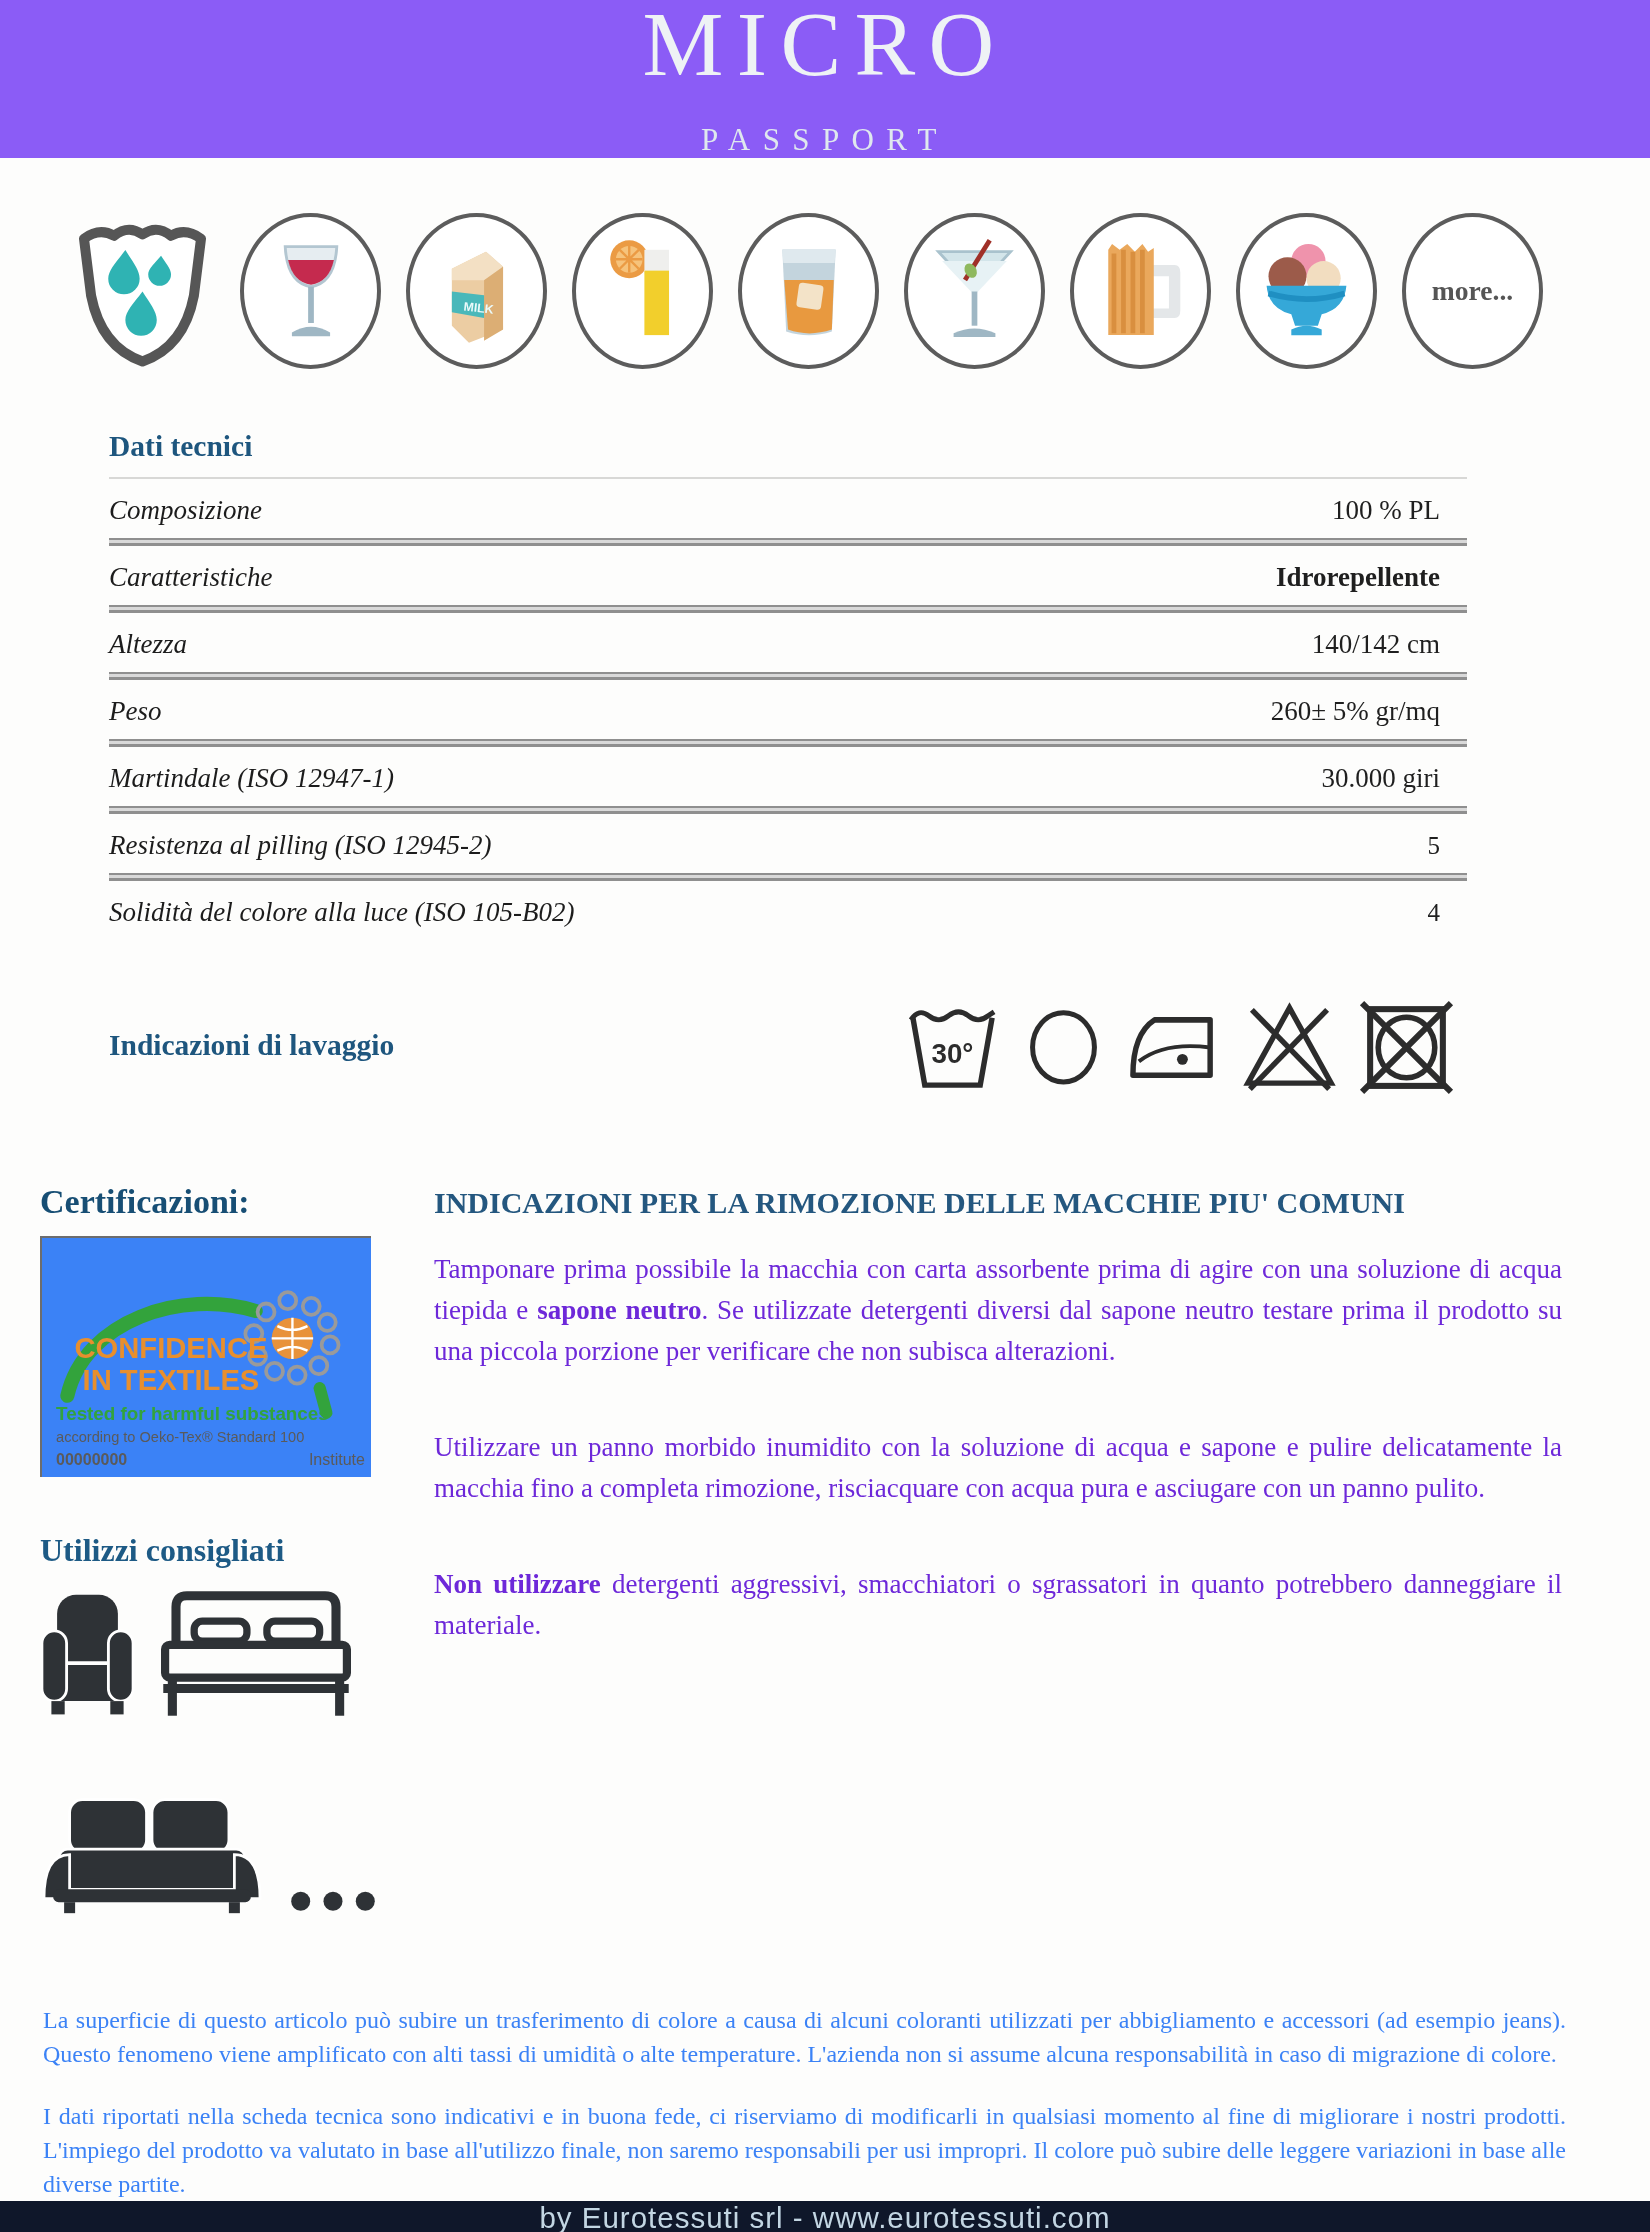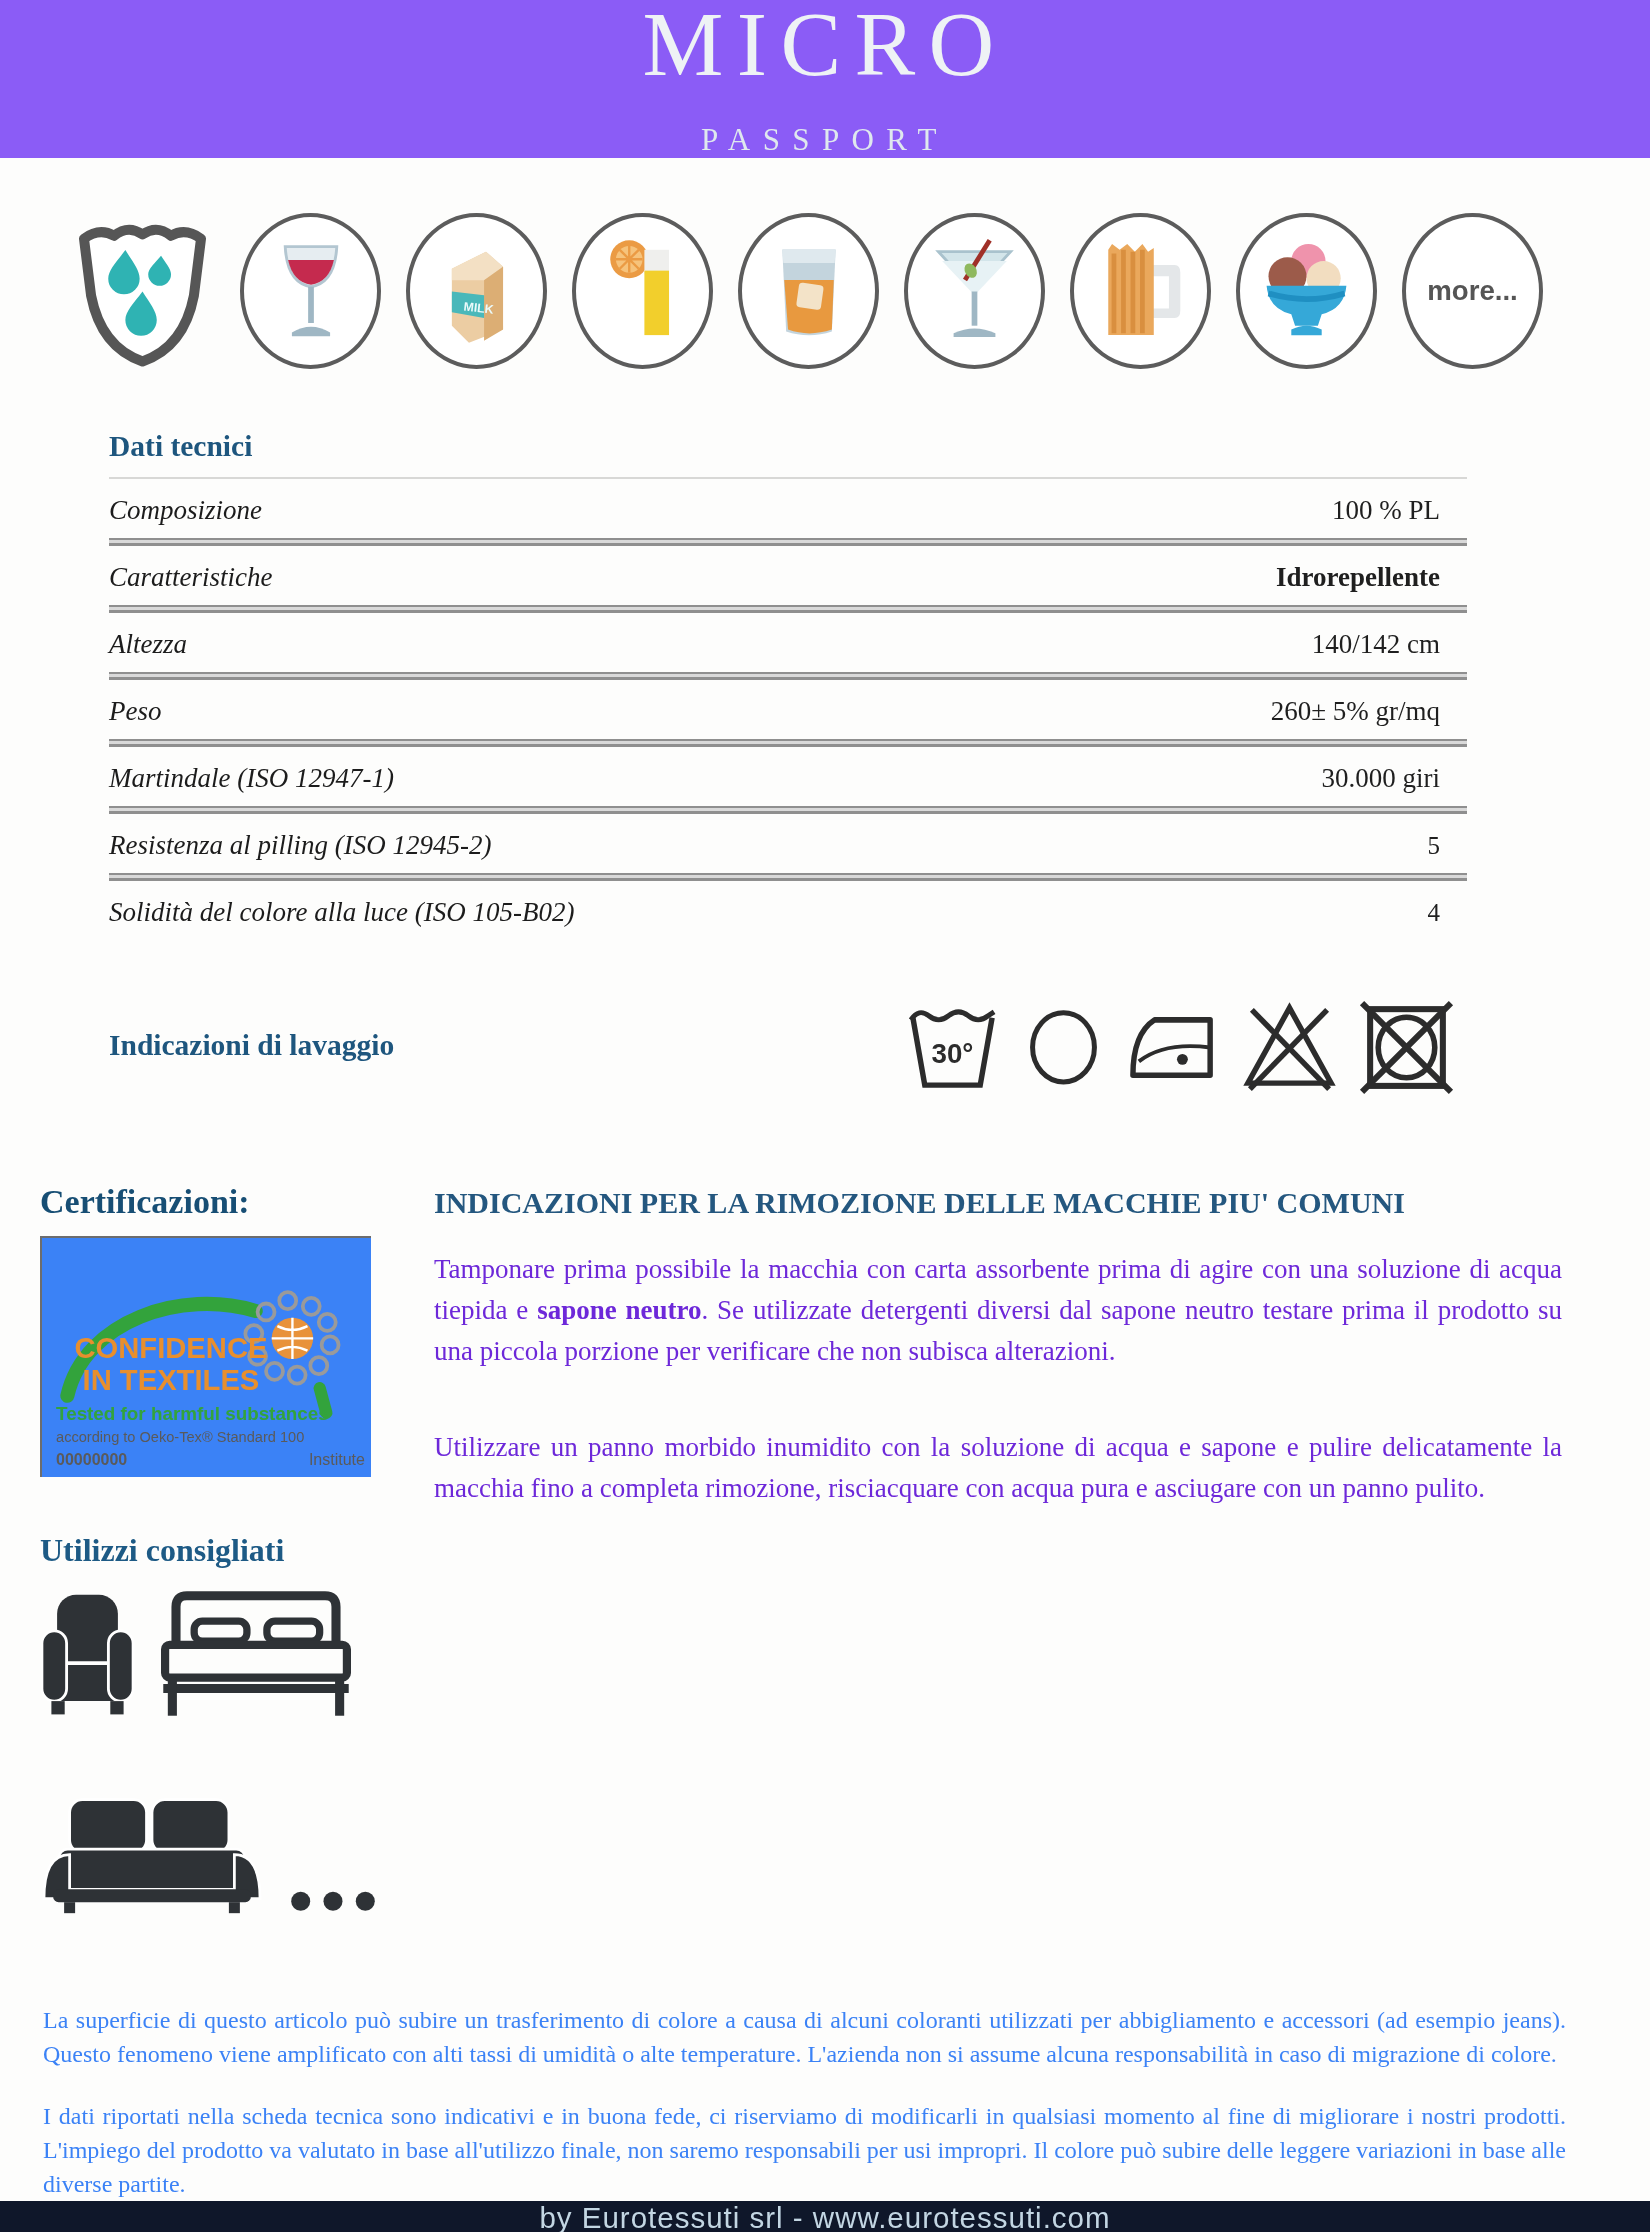--- a/index.html
+++ b/index.html
@@ -23,21 +23,21 @@
   .icons-row {
     display: flex; align-items: center; gap: 25px;
     padding: 53px 0 0 70px; height: 233px;
   }
   .icon-circle {
     width: 141px; height: 156px; border: 4.8px solid #5c5c5c; border-radius: 50%;
     display: flex; align-items: center; justify-content: center; background: #fff;
     flex: none;
   }
   .shield-wrap { width: 145px; height: 160px; display: flex; align-items: center; justify-content: center; flex: none; }
-  .more-text { font-family: Liberation Sans, sans-serif; font-size: 27.6px; font-weight: bold; color: #555; }
+  .more-text { font-family: Liberation Serif, serif; font-size: 27.6px; font-weight: bold; color: #555; }
 
   
   .dati { margin: 59px 0 0 109px; width: 1358px; }
   .section-h {
     color: #1e567e; font-size: 29.5px; font-weight: bold;
   }
   .dati .thin-line { height: 1.9px; background: #d8d8d6; margin-top: 13.3px; }
   .trow { display: flex; justify-content: space-between; align-items: baseline; padding: 16px 0 12.4px; }
   .trow .tlabel { font-style: italic; font-size: 27px; color: #1c1c1c; }
   .trow .tvalue { font-size: 27px; padding-right: 27px; }
@@ -332,20 +332,21 @@
       </div>
     </div>
 
     <div class="right-col">
       <div class="macchie-h">INDICAZIONI PER LA RIMOZIONE DELLE MACCHIE PIU' COMUNI</div>
 
       <p class="para"><span>Tamponare prima possibile la macchia con carta assorbente prima di agire con una soluzione di acqua tiepida e </span><b>sapone neutro</b><span>. Se utilizzate detergenti diversi dal sapone neutro testare prima il prodotto su una piccola porzione per verificare che non subisca alterazioni.</span></p>
 
       <p class="para gap-big">Utilizzare un panno morbido inumidito con la soluzione di acqua e sapone e pulire delicatamente la macchia fino a completa rimozione, risciacquare con acqua pura e asciugare con un panno pulito.</p>
 
+      <p class="para gap-big"><b>Non utilizzare</b><span> detergenti aggressivi, smacchiatori o  sgrassatori  in quanto potrebbero danneggiare il materiale.</span></p>
     </div>
   </div>
 
   <div class="disclaimer">
     <p>La superficie di questo articolo può subire un trasferimento di colore a causa di alcuni coloranti utilizzati per abbigliamento e accessori (ad esempio jeans). Questo fenomeno viene amplificato con alti tassi di umidità o alte temperature. L'azienda non si assume alcuna responsabilità in caso di migrazione di colore.</p>
     <p>I dati riportati nella scheda tecnica sono indicativi e in buona fede, ci riserviamo di modificarli in qualsiasi momento al fine di migliorare i nostri prodotti. L'impiego del prodotto va valutato in base all'utilizzo finale, non saremo responsabili per usi impropri. Il colore può subire delle leggere variazioni in base alle diverse partite.</p>
   </div>
 
   <div class="footer">
     <span class="ftext">by Eurotessuti srl - www.eurotessuti.com</span>

